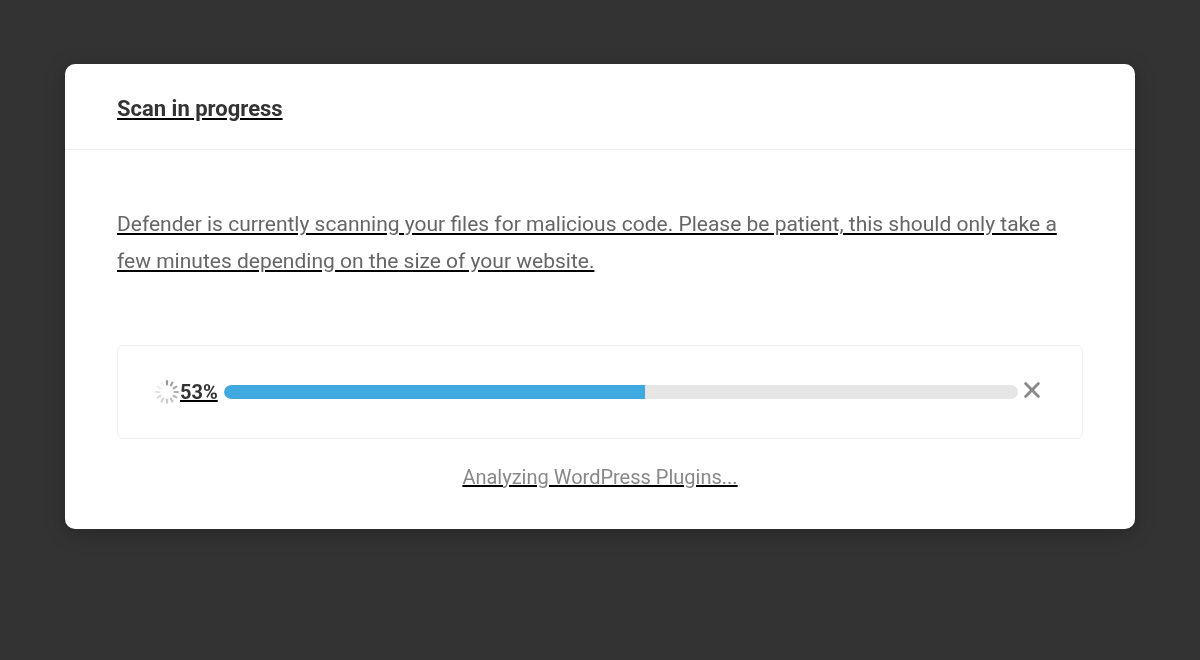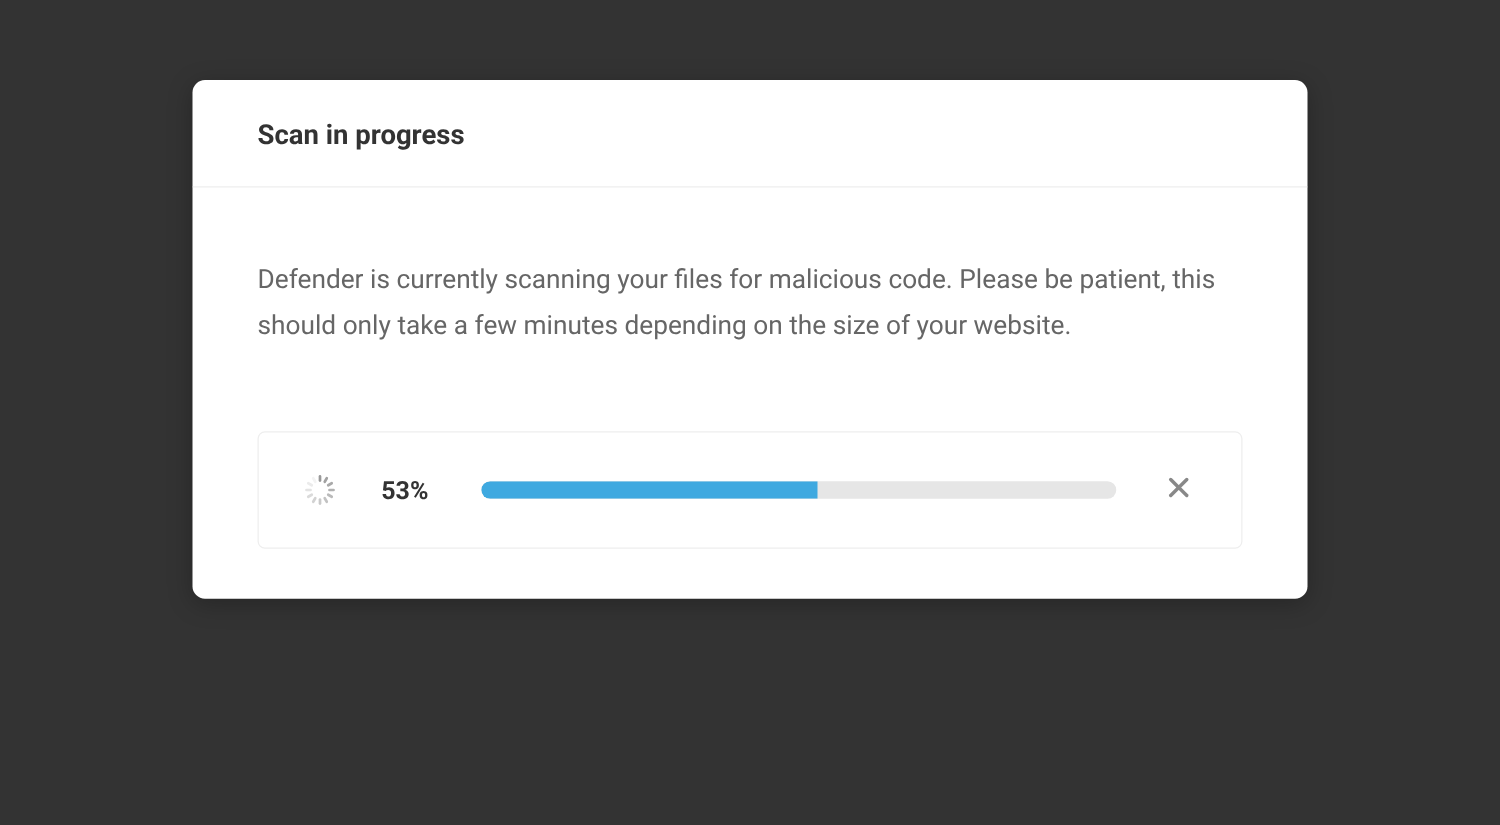--- a/index.html
+++ b/index.html
@@ -13,24 +13,25 @@
       width: 1200px;
       height: 660px;
       overflow: hidden;
       display: flex;
       align-items: flex-start;
       justify-content: center;
       padding-top: 64px;
     }
     .card {
       background: #ffffff;
-      width: 892px;
+      width: 1070px;
       border-radius: 10px;
       box-shadow: 0 4px 20px rgba(0,0,0,0.25);
       overflow: hidden;
+      text-decoration: underline;
     }
     .card-header {
       padding: 32px 52px 28px 52px;
       border-bottom: 1px solid #eeeeee;
     }
     .card-title {
       font-size: 22px;
       font-weight: 700;
       color: #333333;
     }
@@ -42,21 +43,20 @@
       line-height: 1.75;
       color: #666666;
       margin-bottom: 65px;
     }
     .progress-panel {
       border: 1px solid #eeeeee;
       border-radius: 6px;
       padding: 32px 36px;
       display: flex;
       align-items: center;
-      gap: 36px;
     }
     .spinner {
       width: 26px;
       height: 26px;
       position: relative;
       flex-shrink: 0;
     }
     .spinner svg {
       width: 100%;
       height: 100%;
@@ -143,14 +143,15 @@
       <button class="cancel-btn" aria-label="Cancel scan">
         <span>
           <svg viewBox="0 0 24 24" fill="none" stroke="currentColor" stroke-width="3" stroke-linecap="round">
             <line x1="5" y1="5" x2="19" y2="19"></line>
             <line x1="19" y1="5" x2="5" y2="19"></line>
           </svg>
         </span>
       </button>
     </div>
 
+    <p class="status-text">Analyzing WordPress Plugins...</p>
   </div>
 </div>
 
 </body></html>

